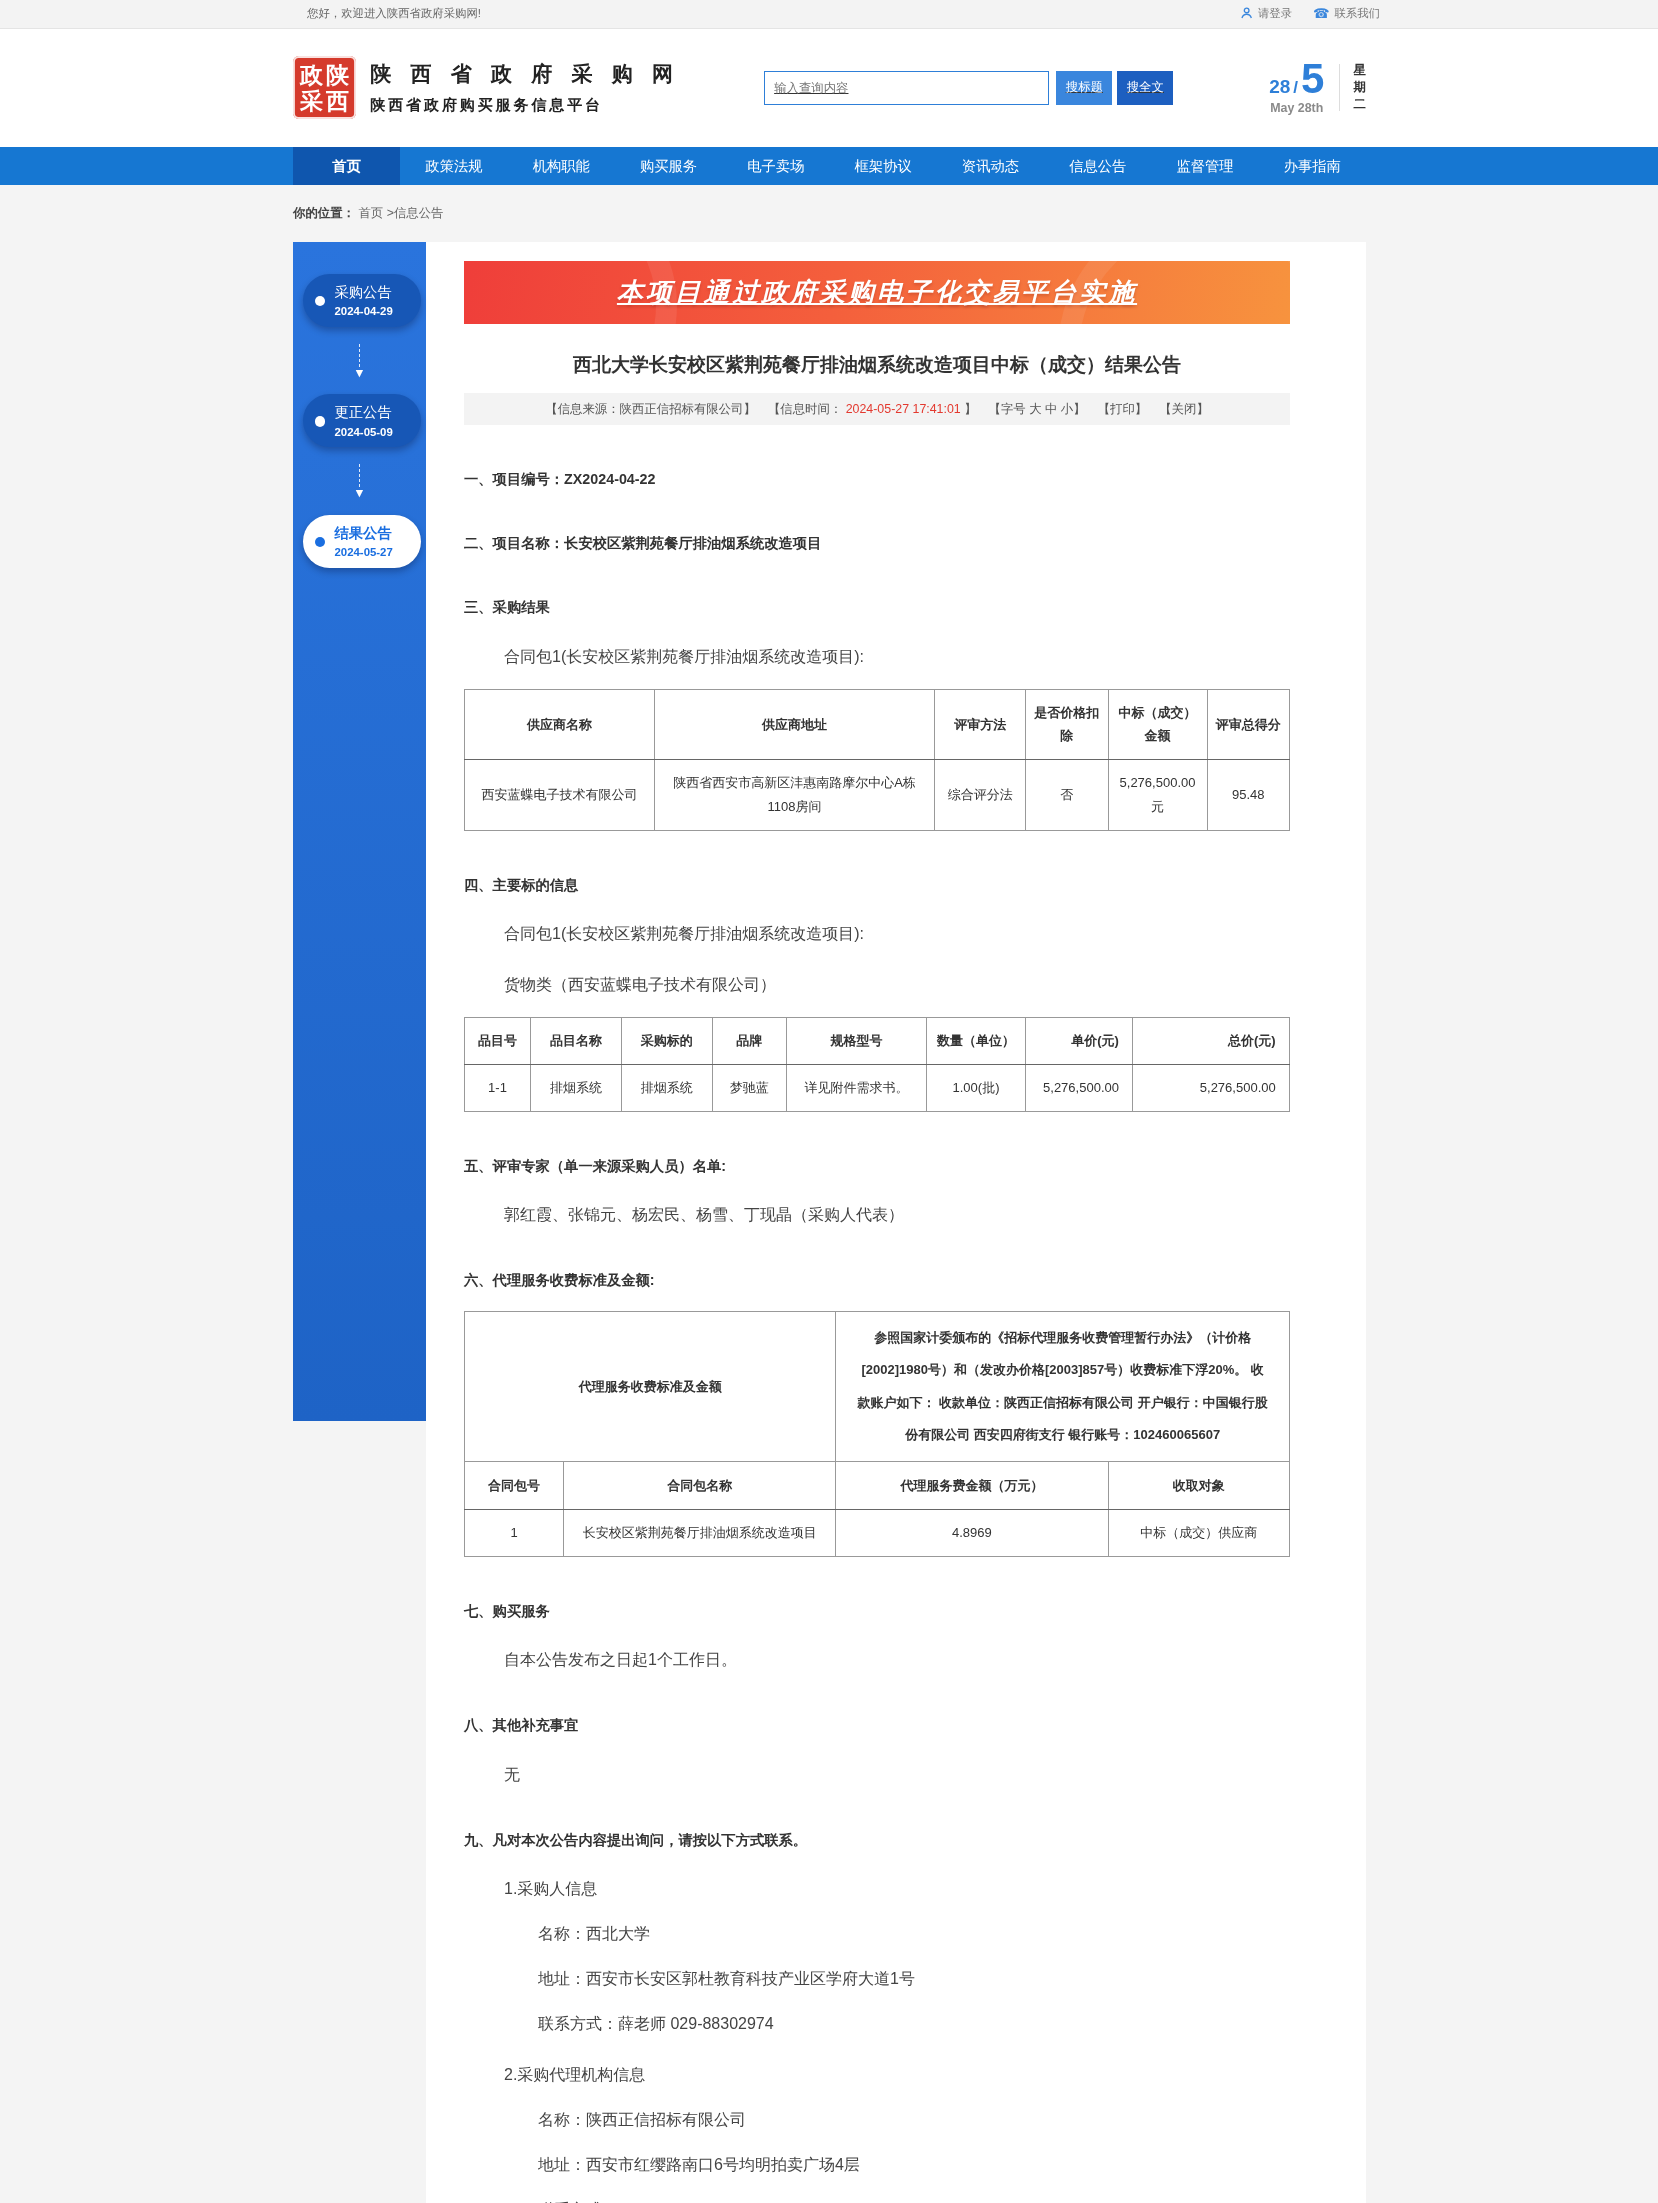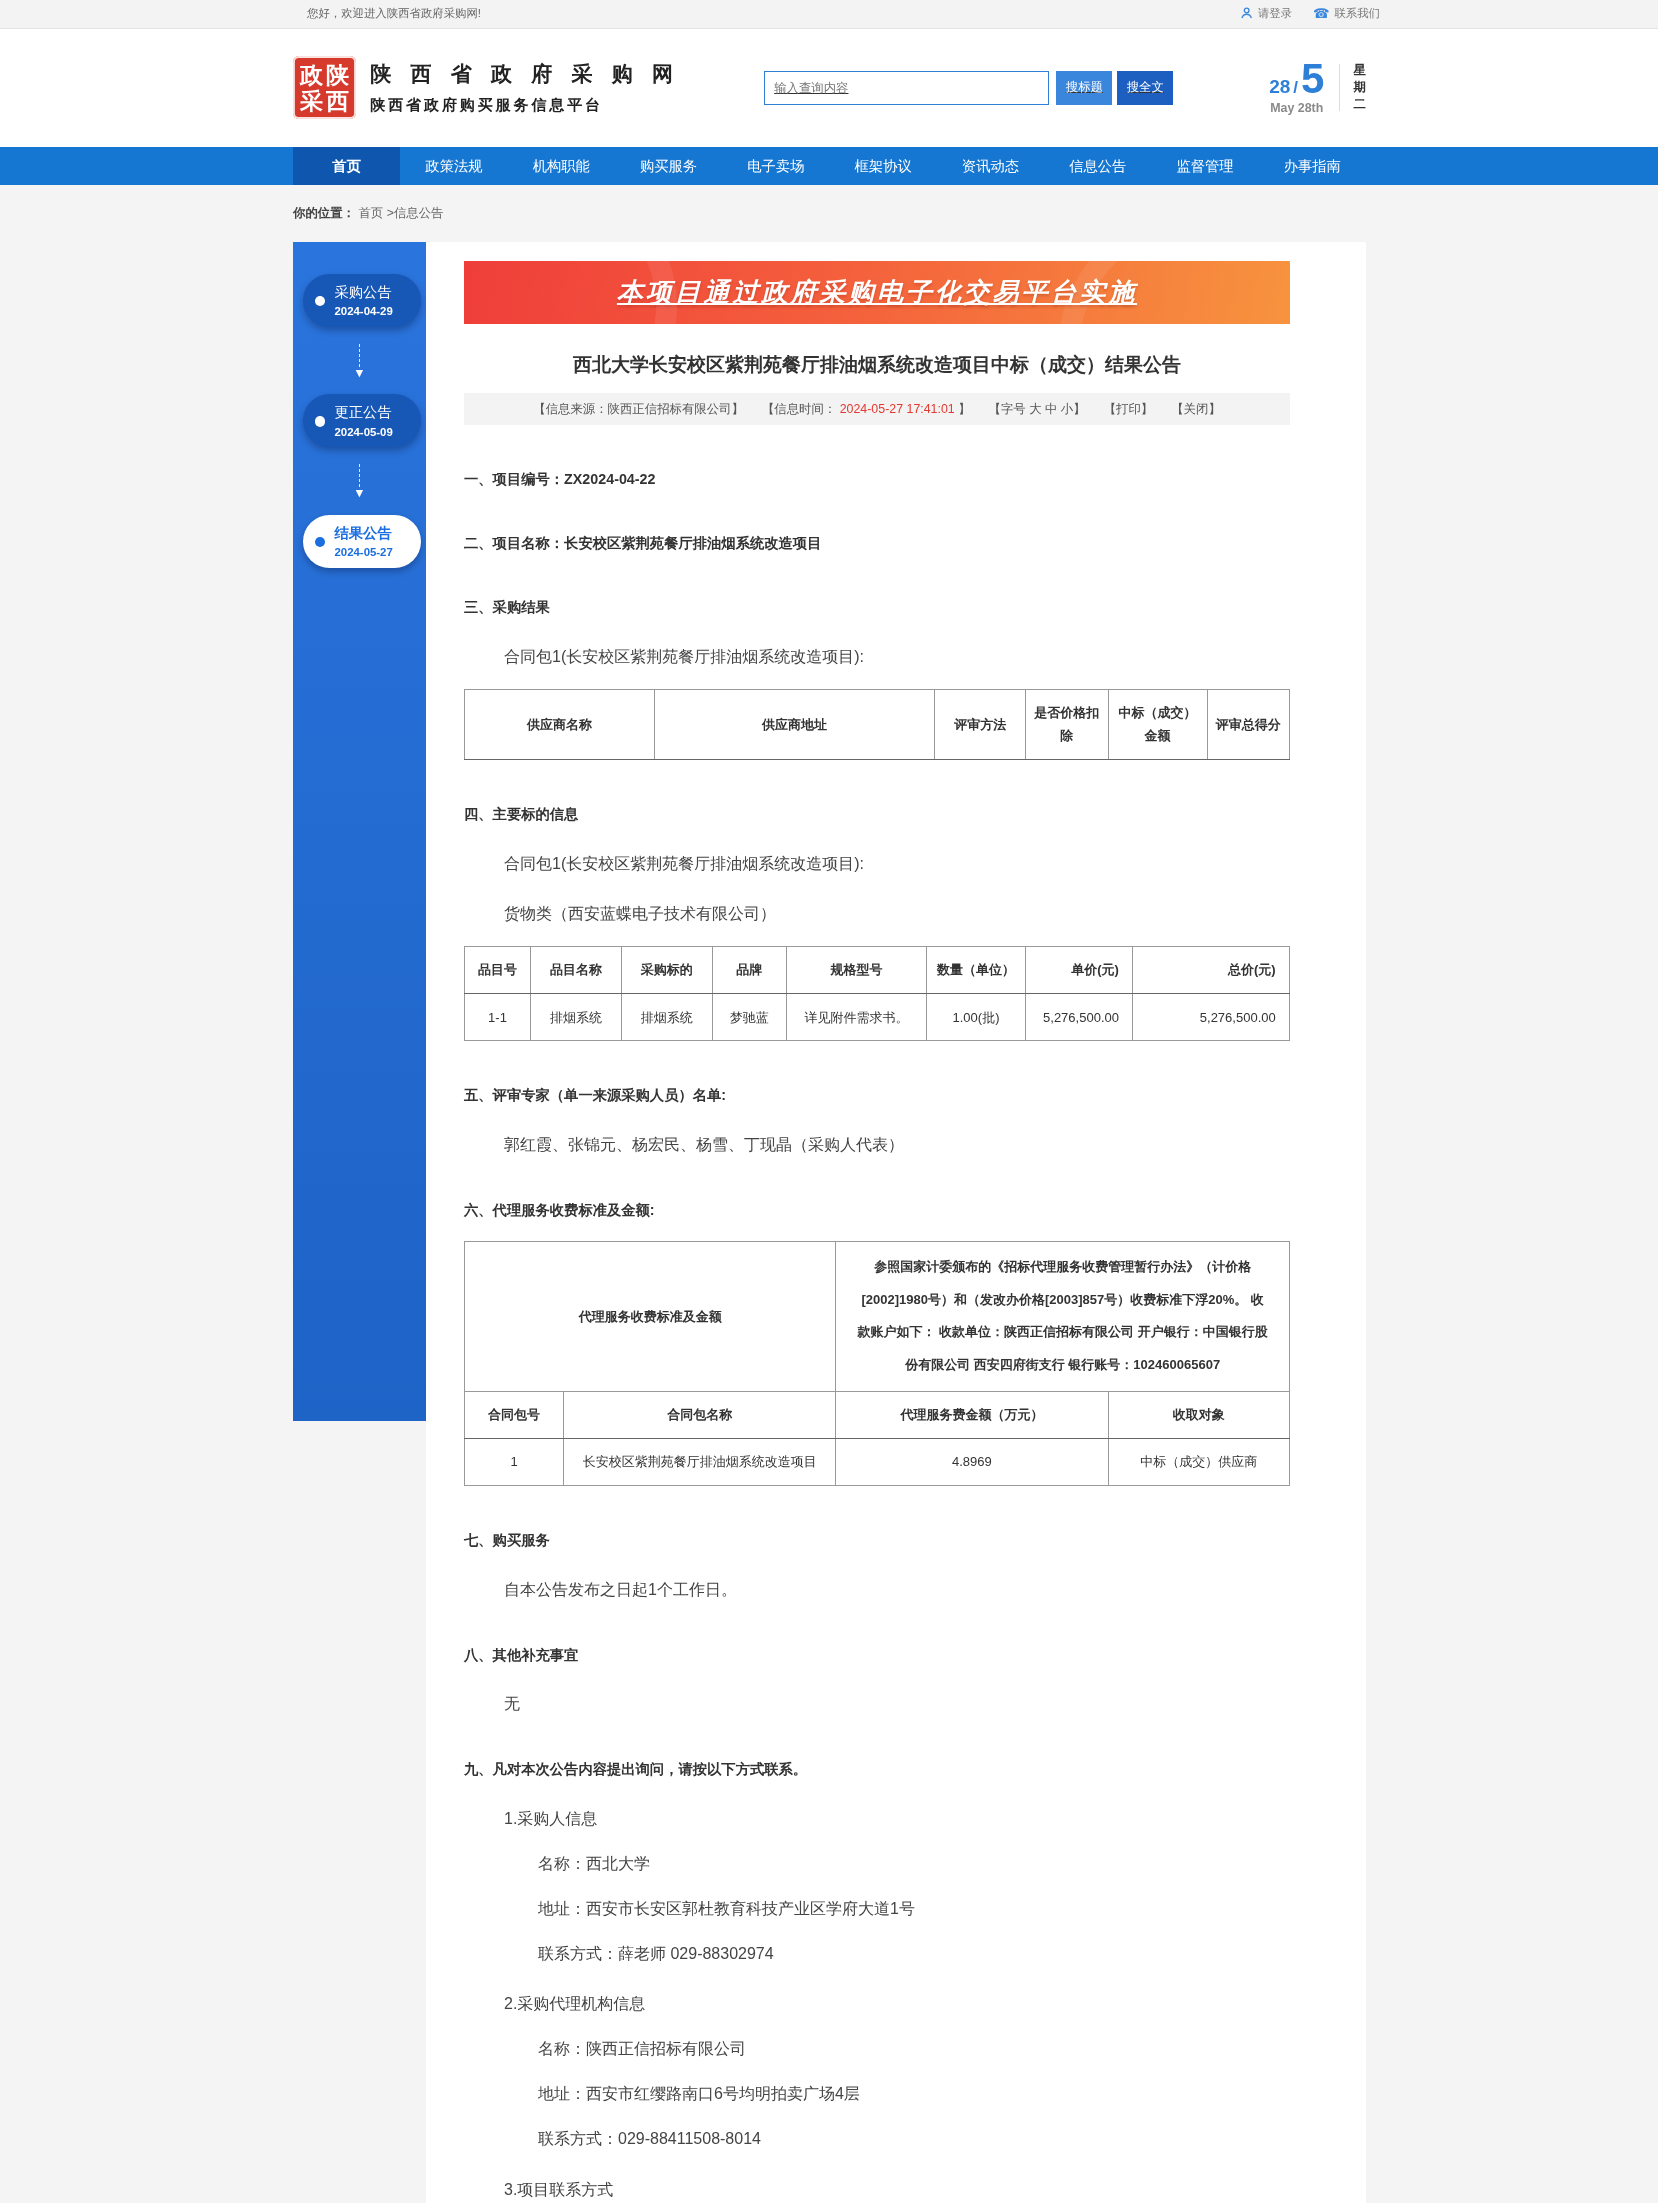--- a/index.html
+++ b/index.html
@@ -85,21 +85,21 @@
     display:flex; align-items:center; justify-content:center;
   }
   .banner::before, .banner::after {
     content:""; position:absolute; border-radius:50%; border:21px solid rgba(255,255,255,.08);
   }
   .banner::before { width:219px; height:219px; left:-48px; top:-86px; }
   .banner::after  { width:247px; height:247px; right:-57px; bottom:-171px; }
   .banner-text { color:#fff; font-size:26px; font-weight:bold; font-style:italic; letter-spacing:2.9px; text-shadow:0 1.9px 2.9px rgba(120,20,10,.25);text-decoration:underline; }
 
   .article-title { text-align:center; font-size:19px; font-weight:bold; color:#333; margin-top:28.5px; }
-  .meta { background:#f3f3f3; height:32px; margin-top:15px; display:flex; align-items:center; justify-content:center; gap:18px; font-size:12.4px; color:#555; }
+  .meta { background:#f3f3f3; height:32px; margin-top:15px; display:flex; align-items:center; justify-content:center; gap:12px; font-size:12.4px; color:#555; }
   .meta .red { color:#e3392f; }
   .meta .act { cursor:pointer; }
 
   .sec-h { font-size:14.3px; font-weight:bold; color:#333; margin-top:45px; }
   .plain { font-size:16px; color:#444; }
   .indent1 { padding-left:40px; margin-top:29.5px; }
   .indent2 { padding-left:74px; margin-top:24px; }
 
   table { width:100%; border-collapse:collapse; table-layout:fixed; margin-top:21px; border-top:1.9px solid #4d4d4d; border-bottom:1.9px solid #4d4d4d; }
   td { border:1px solid #999; text-align:center; padding:11.4px 7.6px; font-size:13px; color:#333; line-height:1.8; word-wrap:break-word; }
@@ -259,20 +259,28 @@
           <col style="width:10%">
         </colgroup>
       <tbody>
           <tr class="th-row">
         <td>供应商名称</td>
         <td>供应商地址</td>
         <td>评审方法</td>
         <td>是否价格扣除</td>
         <td>中标（成交）金额</td>
         <td>评审总得分</td>
+      </tr>
+      <tr>
+        <td>西安蓝蝶电子技术有限公司</td>
+        <td>陕西省西安市高新区沣惠南路摩尔中心A栋1108房间</td>
+        <td>综合评分法</td>
+        <td>否</td>
+        <td>5,276,500.00元</td>
+        <td>95.48</td>
       </tr>
     </tbody>
       </table>
 
     <div class="sec-h">四、主要标的信息</div>
     <div class="plain indent1">合同包1(长安校区紫荆苑餐厅排油烟系统改造项目):</div>
     <div class="plain indent1">货物类（西安蓝蝶电子技术有限公司）</div>
 
     <table>
       <colgroup>

